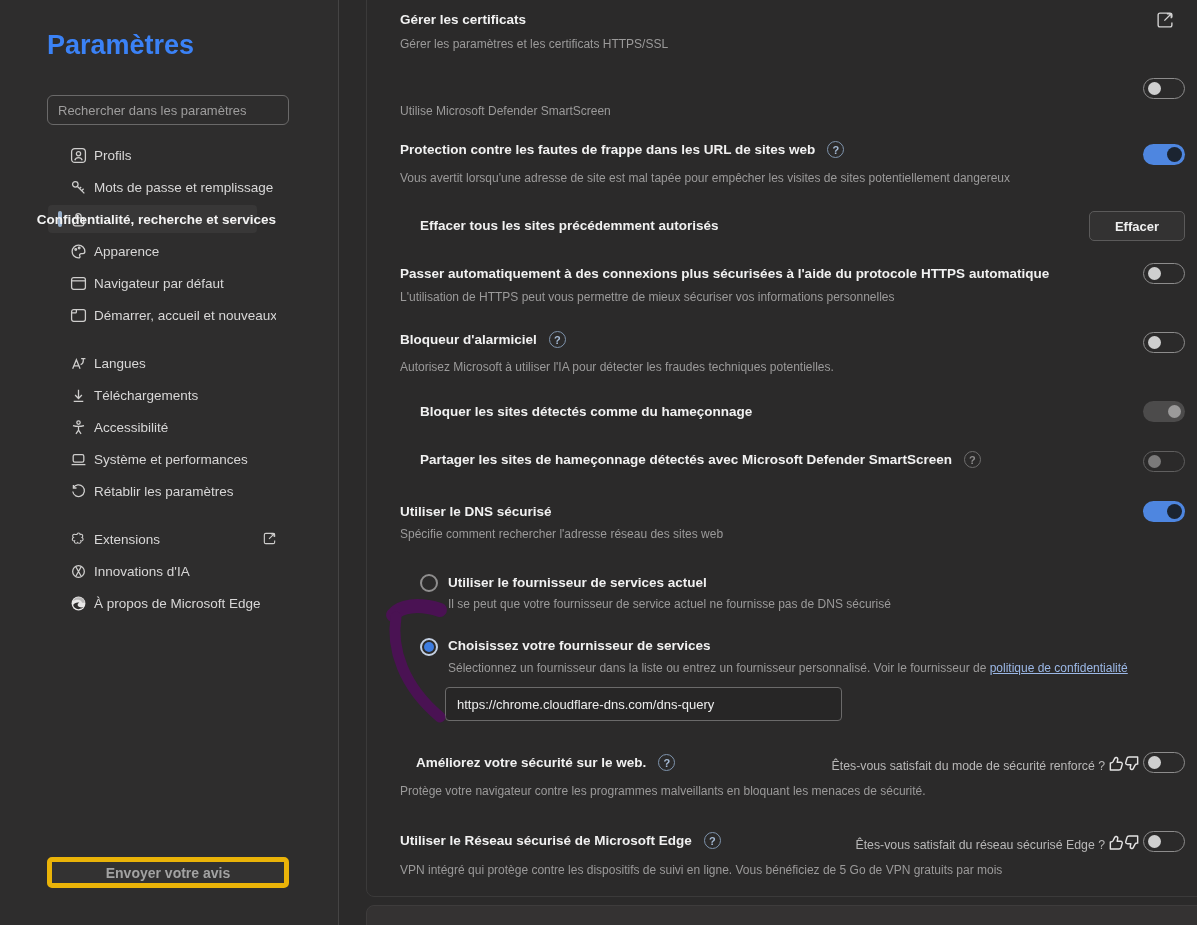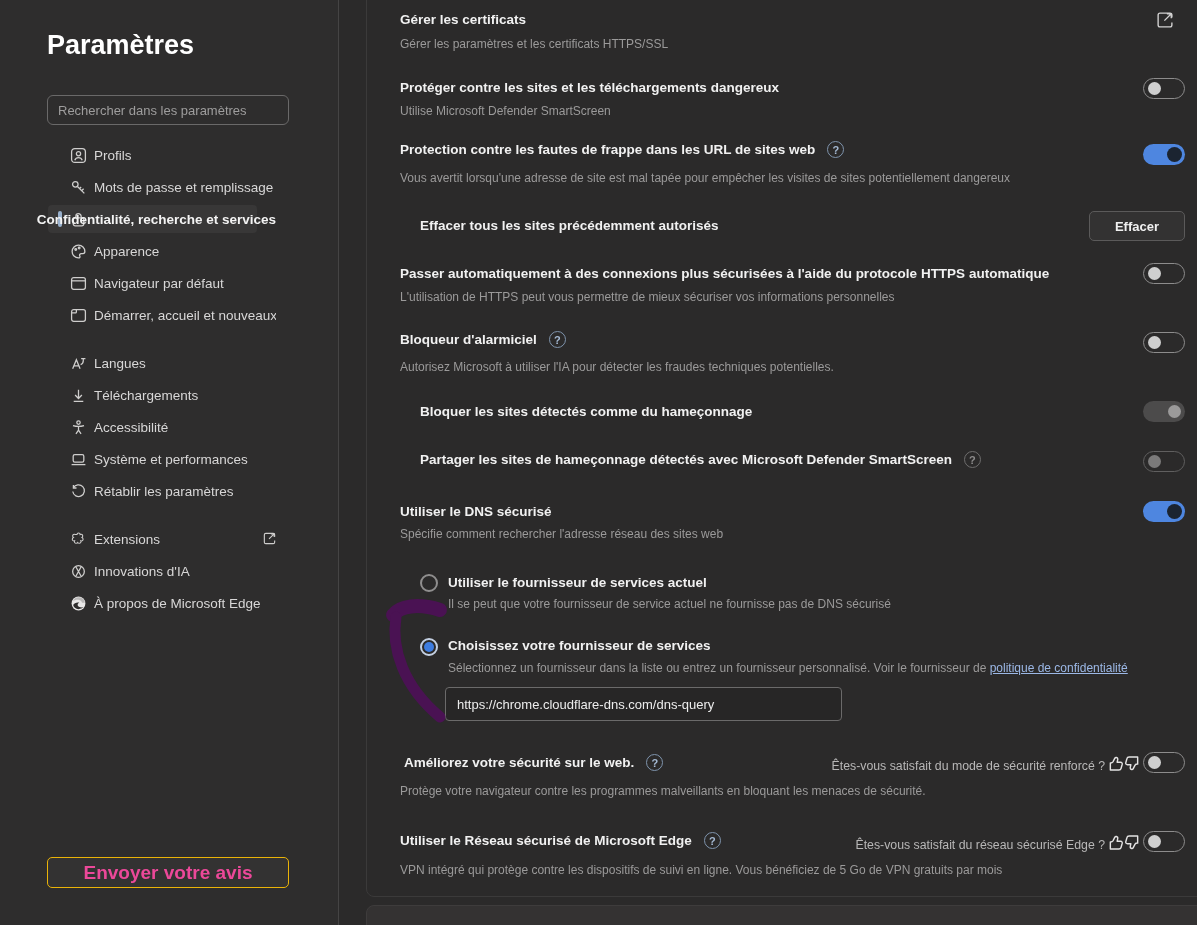--- a/index.html
+++ b/index.html
@@ -8,21 +8,21 @@
     position:relative; width:1197px; height:925px; overflow:hidden;
     background:#2b2a2a;
     font-family:"Liberation Sans", sans-serif;
     color:#f1f1f1;
   }
   
   .sidebar {
     position:absolute; left:0; top:0; width:339px; height:925px;
     background:#2e2d2d; border-right:1px solid #454444;
   }
-  .sidebar-title { position:absolute; left:47px; top:30px; font-size:27px; font-weight:bold; color:#ffffff; }
+  .sidebar-title { position:absolute; left:47px; top:30px; font-size:27px; font-weight:bold; color:#3b82f6; }
   .search-box {
     position:absolute; left:47px; top:95px; width:242px; height:30px;
     background:#2e2d2d; border:1px solid #6a6969; border-radius:6px;
     color:#e8e8e8; font-size:13px; padding:0 10px;
     font-family:"Liberation Sans", sans-serif;
   }
   .search-box::placeholder { color:#9e9d9d; }
   .nav { position:absolute; left:0; top:139px; width:276px; }
   .nav-item {
     position:relative; height:32px; display:flex; align-items:center;
@@ -38,22 +38,22 @@
   }
   .nav-item.selected::after {
     content:""; position:absolute; left:58px; top:8px; width:4px; height:16px;
     border-radius:2px; background:#98b0cc;
   }
   .nav-item > * { position:relative; z-index:1; }
   .nav-gap { height:16px; }
   .ext-open { position:absolute; left:262px; top:8px; color:#cfcecd; }
   .feedback-btn {
     position:absolute; left:47px; top:857px; width:242px; height:31px;
-    background:#333232; border:1px solid #eab308; border-radius:5px;
-    color:#ec4899; font-size:19px; font-weight:bold; cursor:pointer;
+    background:#333232; border:5px solid #eab308; border-radius:5px;
+    color:#a3a3a3; font-size:14px; font-weight:bold; cursor:pointer;
     font-family:"Liberation Sans", sans-serif;
   }
   
   .card {
     position:absolute; left:366px; top:-12px; width:860px; height:909px;
     background:#2b2a2a; border:1px solid #3b3a3a; border-radius:8px;
   }
   .card2 {
     position:absolute; left:366px; top:905px; width:860px; height:40px;
     background:#343232; border:1px solid #3e3c3c; border-radius:8px;
@@ -256,21 +256,20 @@
 
   <div class="row-title" style="left:400px; top:12px;">Gérer les certificats</div>
   <div class="row-sub" style="left:400px; top:37px;">Gérer les paramètres et les certificats HTTPS/SSL</div>
   <span class="ext-link-main">
     <svg width="20" height="20" viewBox="0 0 16 16" fill="none" stroke="currentColor" stroke-width="1.1">
         <path d="M13.5 6V4A1.5 1.5 0 0 0 12 2.5H4A1.5 1.5 0 0 0 2.5 4v8A1.5 1.5 0 0 0 4 13.5h8a1.5 1.5 0 0 0 1.5-1.5v-2"></path>
         <path d="M7.5 8.5 13 3M9.5 3H13v3.5"></path>
       </svg>
   </span>
 
-  <div class="row-title" style="left:400px; top:80px;">Protéger contre les sites et les téléchargements dangereux</div>
   <div class="row-sub" style="left:400px; top:104px;">Utilise Microsoft Defender SmartScreen</div>
   <div class="toggle off" style="left:1143px; top:78px;">
       <span class="knob"></span>
     </div>
 
   <div class="row-title" style="left:400px; top:141px;">
     <span>Protection contre les fautes de frappe dans les URL de sites web</span>
     <span class="help">?</span>
   </div>
   <div class="row-sub" style="left:400px; top:171px;">Vous avertit lorsqu'une adresse de site est mal tapée pour empêcher les visites de sites potentiellement dangereux</div>
@@ -321,21 +320,21 @@
 
   <div class="radio selected" style="left:420px; top:638px;">
       <span class="dot"></span>
     </div>
   <div class="row-title" style="left:448px; top:638px;">Choisissez votre fournisseur de services</div>
   <div class="row-sub" style="left:448px; top:661px;">
     <span>Sélectionnez un fournisseur dans la liste ou entrez un fournisseur personnalisé. Voir le fournisseur de </span><span class="link">politique de confidentialité</span>
   </div>
   <input class="dns-input" value="https://chrome.cloudflare-dns.com/dns-query" style="">
 
-  <div class="row-title" style="left:404px; top:754px;gap:12px;">
+  <div class="row-title" style="left:416px; top:754px;gap:12px;">
     <span>Améliorez votre sécurité sur le web.</span>
     <span class="help">?</span>
   </div>
   <div class="row-sub" style="left:400px; top:784px;">Protège votre navigateur contre les programmes malveillants en bloquant les menaces de sécurité.</div>
   <div class="fb-cluster" style="top:752px;">
     <span class="fb-text">Êtes-vous satisfait du mode de sécurité renforcé ?</span>
     <span class="thumb">
       <svg width="19" height="19" viewBox="0 0 16 16" fill="none" stroke="currentColor" stroke-width="1.2" stroke-linejoin="round" stroke-linecap="round">
           <path d="M4.5 7.5v6h7.2c.9 0 1.6-.5 1.8-1.3l1-3.6c.2-.9-.4-1.6-1.3-1.6h-3l.5-2.3c.2-.9-.3-1.6-1.1-1.8-.6-.1-1.1.2-1.4.8L6.7 6.6c-.5.7-1.3 1-2.2.9z"></path>
         </svg>

